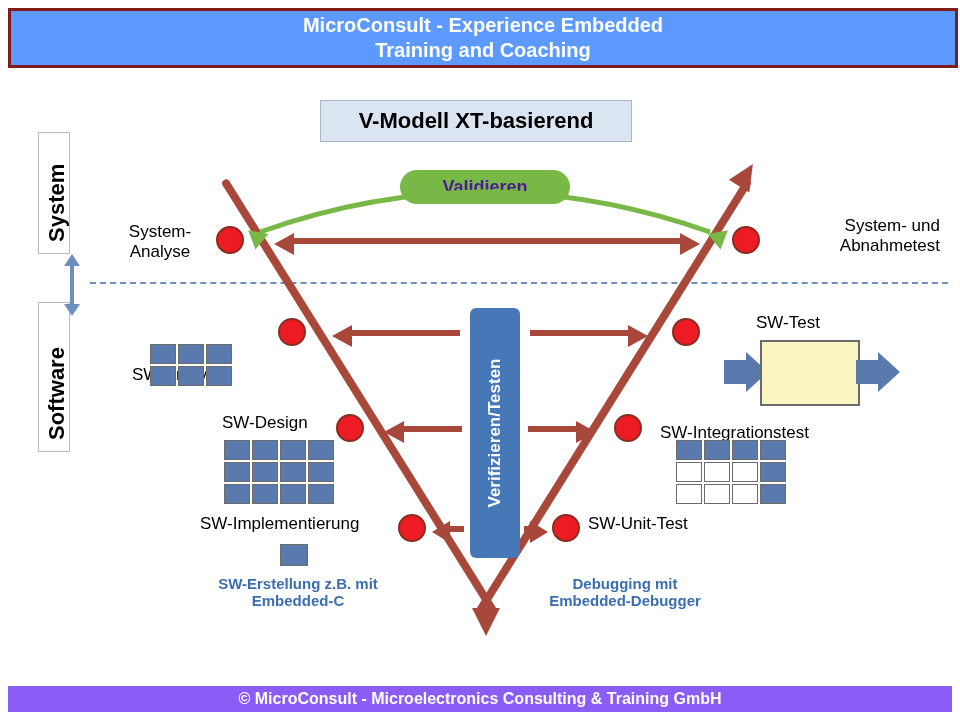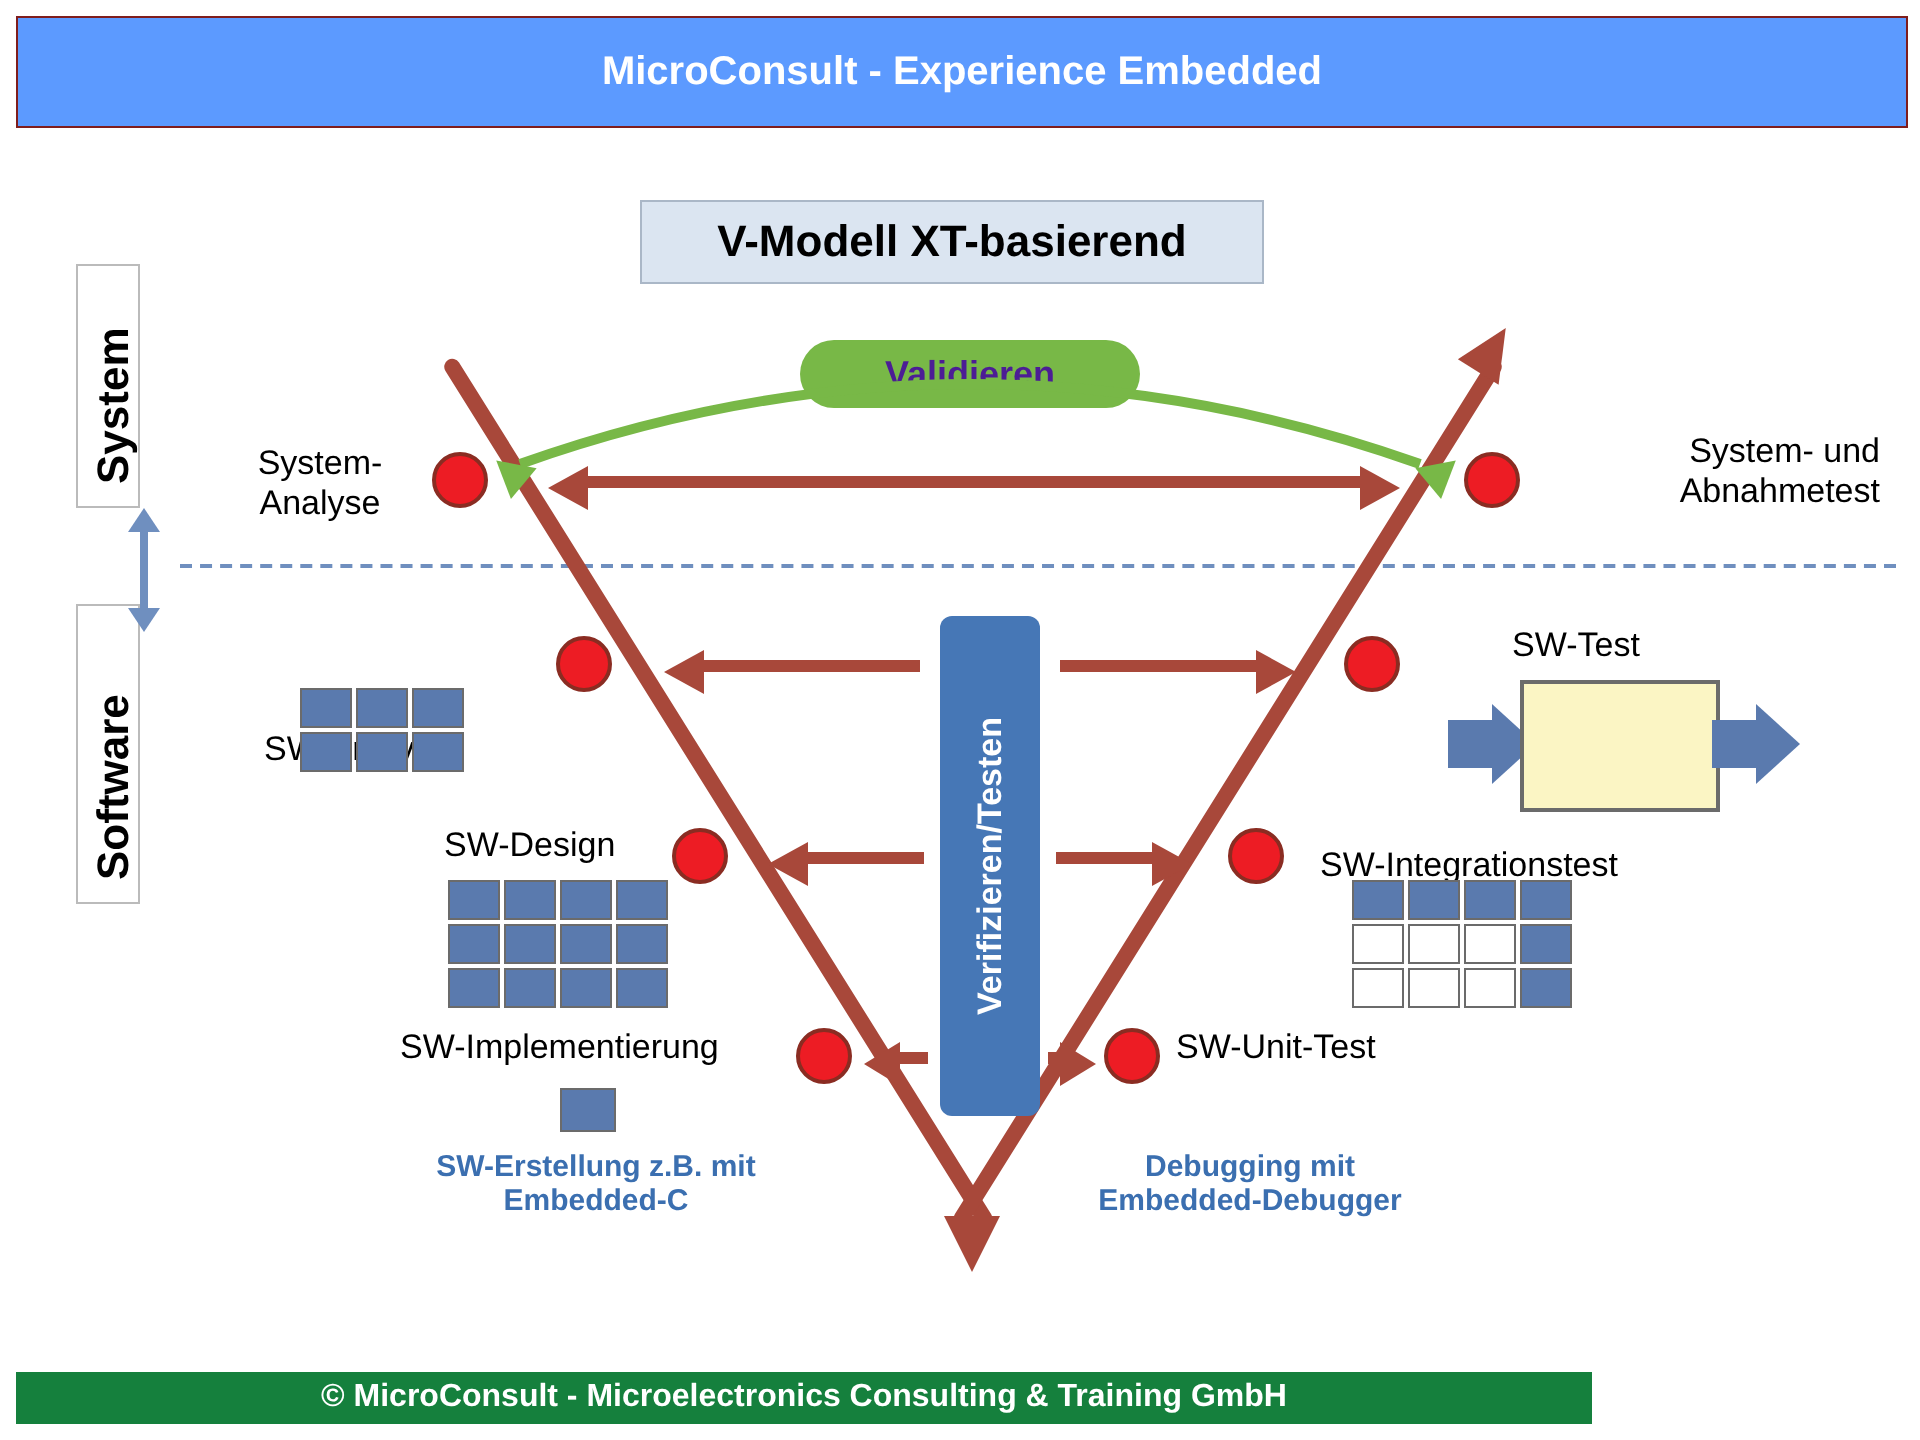--- a/index.html
+++ b/index.html
@@ -11,37 +11,37 @@
     background: #ffffff;
     overflow: hidden;
   }
   .header {
     position: absolute;
     left: 8px;
     top: 8px;
     width: 944px;
     height: 54px;
     background: #5c9aff;
-    border: 1px solid #7f1d1d;
+    border: 3px solid #7f1d1d;
     color: #fff;
     font-weight: bold;
     text-align: center;
     font-size: 20px;
     line-height: 1.25;
     display: flex;
     flex-direction: column;
     justify-content: center;
   }
   .footer {
     position: absolute;
     left: 8px;
     bottom: 8px;
-    width: 788px;
+    width: 944px;
     height: 26px;
-    background: #15803d;
+    background: #8b5cf6;
     color: #fff;
     font-weight: bold;
     text-align: center;
     font-size: 16px;
     line-height: 26px;
   }
   .title-box {
     position: absolute;
     left: 320px;
     top: 100px;
@@ -239,20 +239,21 @@
     border-left: 14px solid transparent;
     border-right: 14px solid transparent;
     border-top: 28px solid #a8483a;
   }
 </style>
 </head>
 <body>
 
 <div class="header">
   <div>MicroConsult  - Experience Embedded</div>
+  <div>Training and Coaching</div>
 </div>
 
 <div class="footer">© MicroConsult - Microelectronics Consulting &amp; Training GmbH</div>
 
 <div class="title-box">V-Modell XT-basierend</div>
 
 <div class="axis-box" style="top:132px;height:120px;"></div>
 <div class="axis-box" style="top:302px;height:148px;"></div>
 <div class="axis-label" style="left:44px;top:242px;">System</div>
 <div class="axis-label" style="left:44px;top:440px;">Software</div>

